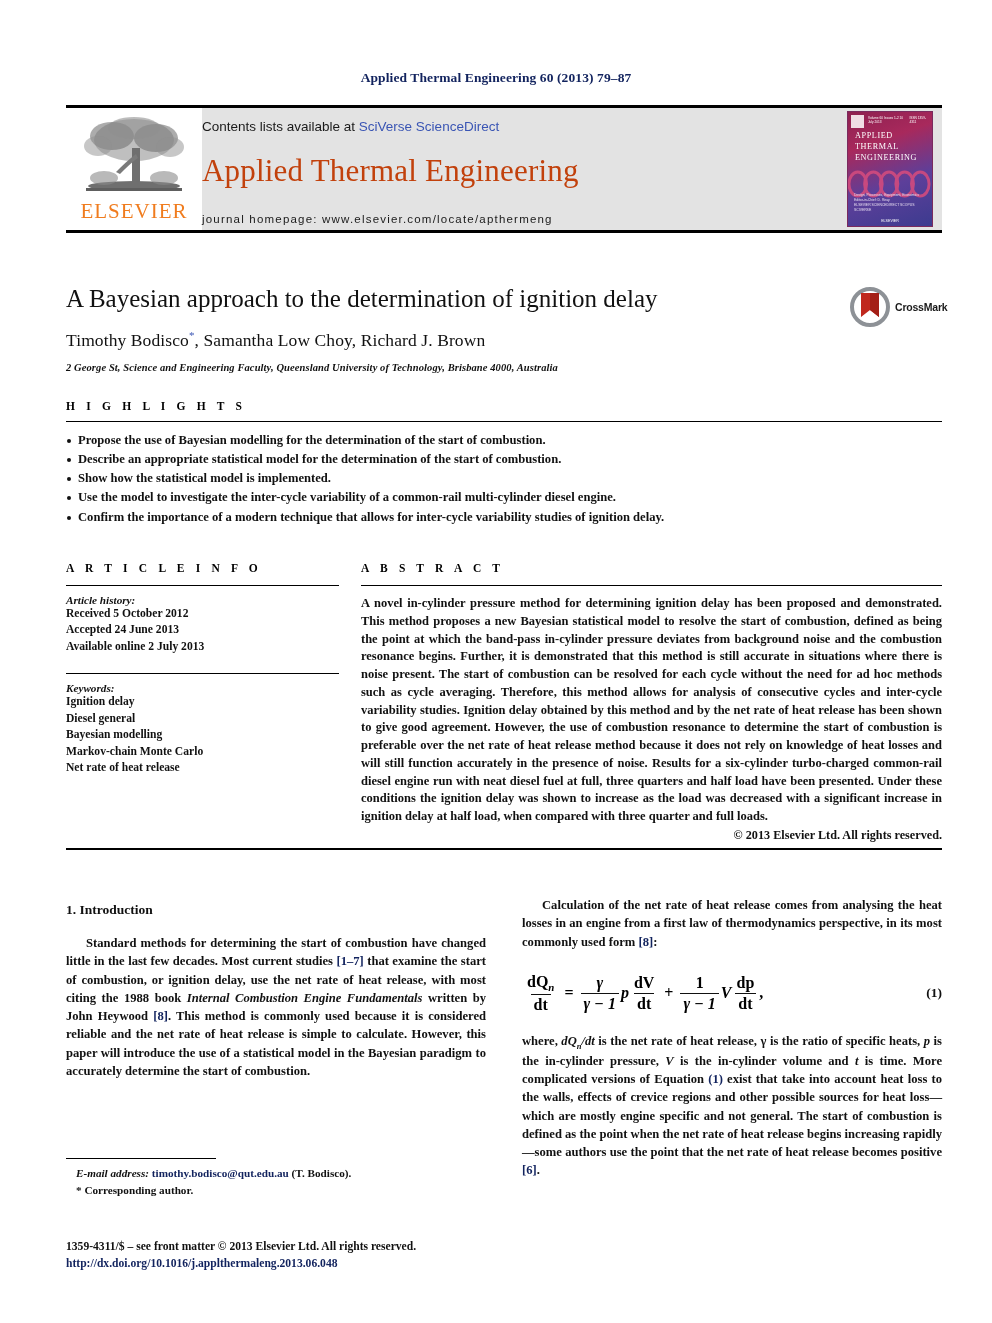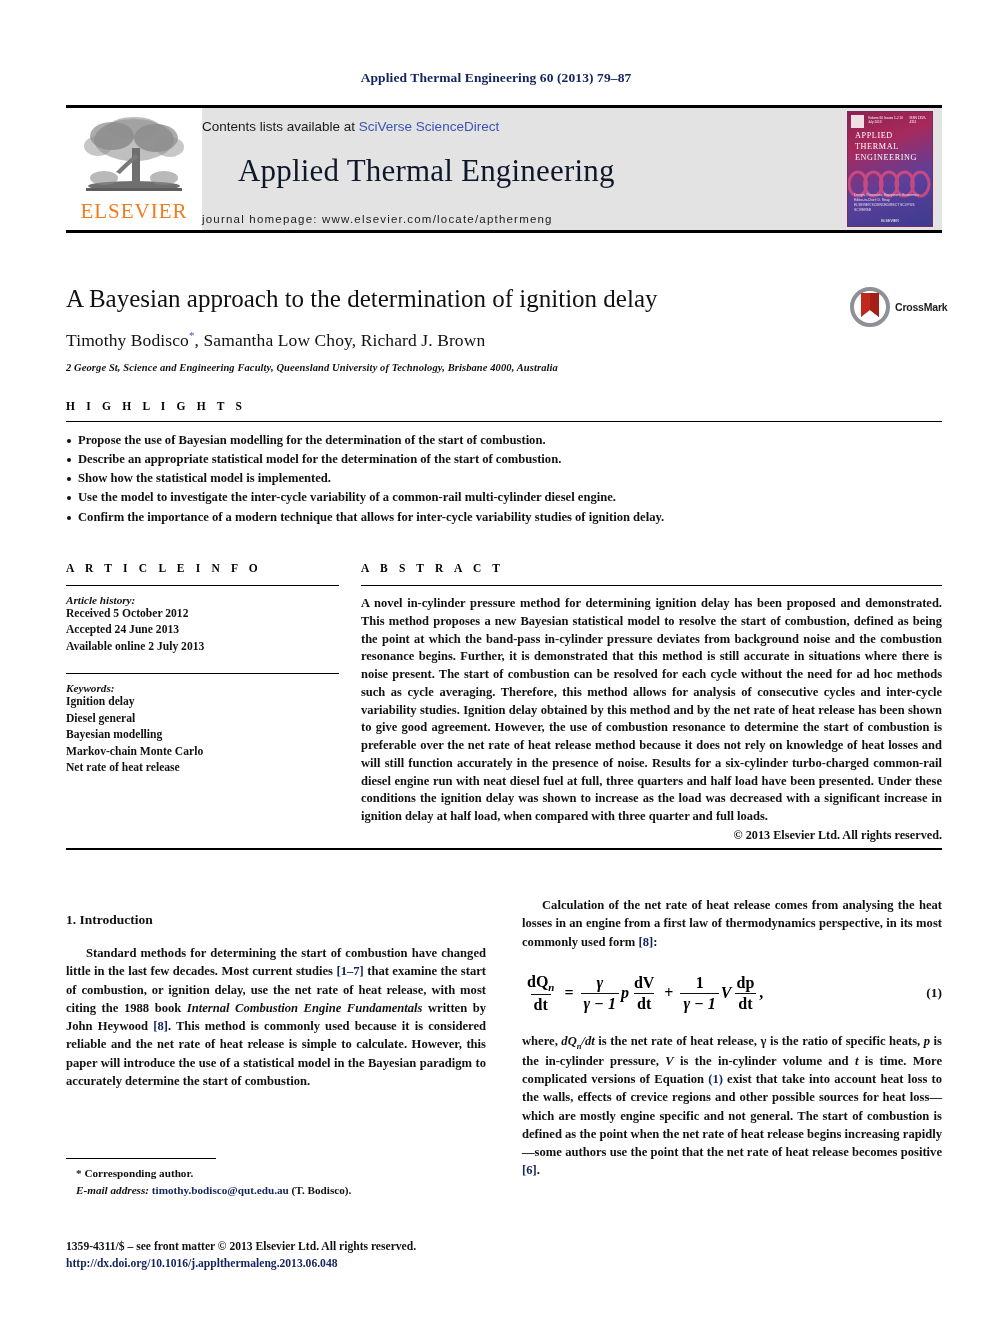--- a/index.html
+++ b/index.html
@@ -83,24 +83,23 @@
     font-family: "Liberation Sans", sans-serif;
     font-size: 13.5px;
     color: #1a1a1a;
   }
   .contents-line .sd-link {
     color: #3a55b4;
   }
   .journal-title {
     font-family: "Liberation Serif", serif;
     font-size: 31px;
-    color: #0f172a;
+    color: #c2410c;
     margin-top: 19px;
     letter-spacing: 0.2px;
-    margin-left: 36px;
   }
   .homepage-line {
     font-family: "Liberation Sans", sans-serif;
     font-size: 11.5px;
     color: #1a1a1a;
     letter-spacing: 1.2px;
     margin-top: 24px;
   }
   .cover-block {
     width: 104px;
@@ -278,21 +277,21 @@
     width: 876px;
     display: flex;
     gap: 36px;
   }
   .bcol { width: 420px; flex: 0 0 420px; }
   .body-h2 {
     font-family: "Liberation Serif", serif;
     font-weight: bold;
     font-size: 13.5px;
     color: #111;
-    margin: 16px 0 16px 0;
+    margin: 6px 0 16px 0;
   }
   .body-p {
     font-family: "Liberation Serif", serif;
     font-weight: bold;
     font-size: 12.6px;
     line-height: 1.45;
     color: #111;
     text-align: justify;
     text-indent: 20px;
     margin: 0;
@@ -530,22 +529,22 @@
         </div>
         <div class="eq-num">(1)</div>
       </div>
 
       <p class="body-p noindent"><span>where, </span><span class="it">dQ</span><span class="sub">n</span><span class="it">/dt</span><span> is the net rate of heat release, </span><span>γ</span><span> is the ratio of specific heats, </span><span class="it">p</span><span> is the in-cylinder pressure, </span><span class="it">V</span><span> is the in-cylinder volume and </span><span class="it">t</span><span> is time. More complicated versions of Equation </span><span class="ref">(1)</span><span> exist that take into account heat loss to the walls, effects of crevice regions and other possible sources for heat loss—which are mostly engine specific and not general. The start of combustion is defined as the point when the net rate of heat release begins increasing rapidly—some authors use the point that the net rate of heat release becomes positive </span><span class="ref">[6]</span><span>.</span></p>
     </div>
   </div>
 
   <div class="footnotes">
     <hr class="fn-rule">
+    <div class="fn-line"><span class="it">E-mail address:</span> <span class="mail">timothy.bodisco@qut.edu.au</span> <span>(T. Bodisco).</span></div>
     <div class="fn-line">* Corresponding author.</div>
-    <div class="fn-line"><span class="it">E-mail address:</span> <span class="mail">timothy.bodisco@qut.edu.au</span> <span>(T. Bodisco).</span></div>
   </div>
 
   <div class="imprint">
     <div>1359-4311/$ – see front matter © 2013 Elsevier Ltd. All rights reserved.</div>
     <div class="doi">http://dx.doi.org/10.1016/j.applthermaleng.2013.06.048</div>
   </div>
 
 </div>
 
 </body></html>

